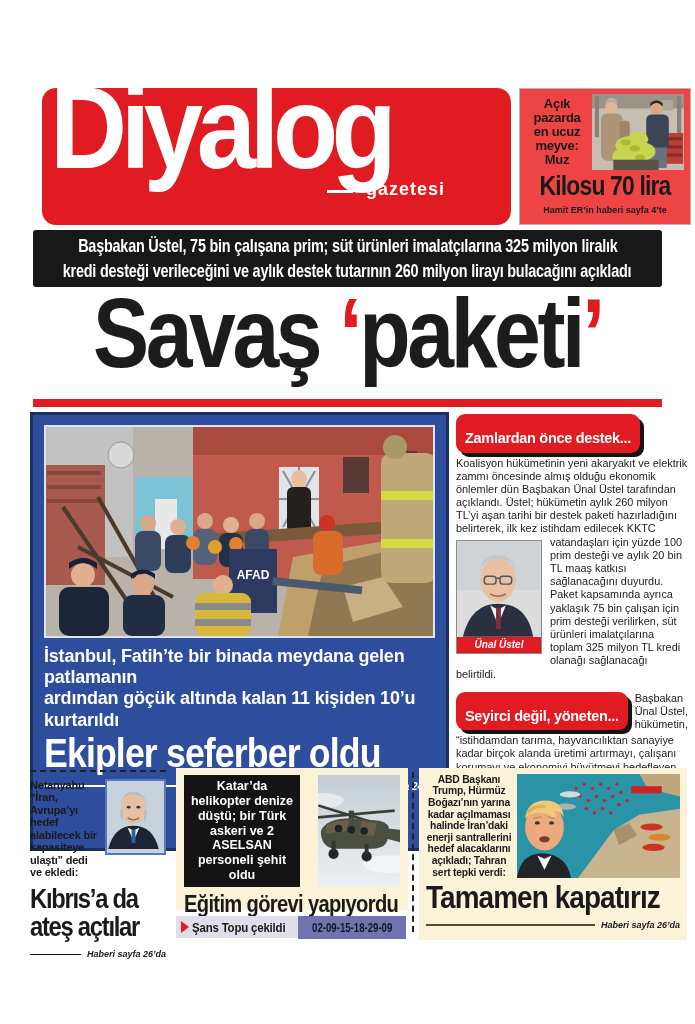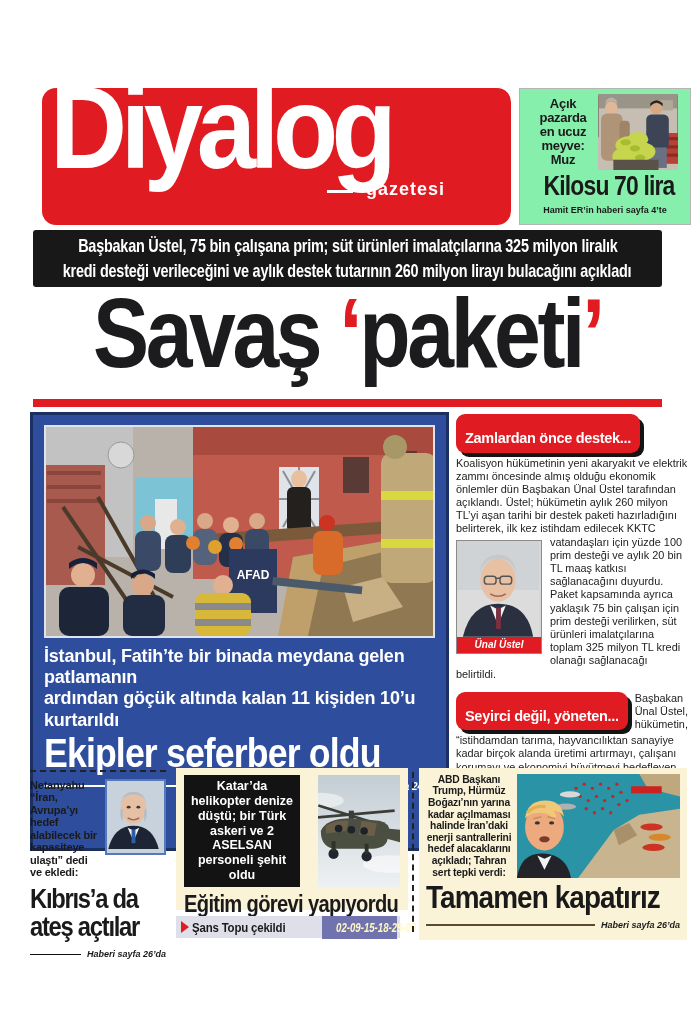--- a/index.html
+++ b/index.html
@@ -11,22 +11,22 @@
   .masthead{left:42px;top:88px;width:469px;height:137px;background:#e11b22;border-radius:14px;}
   .logo{position:absolute;left:8px;top:-18px;color:#fff;font-size:116px;font-weight:800;
         letter-spacing:-7px;line-height:1;transform:scaleX(.92);transform-origin:left top;white-space:nowrap;}
   .mast-info{position:absolute;left:10px;right:10px;bottom:7px;border-top:2px solid #fff;
         padding-top:3px;display:flex;justify-content:space-between;color:#fff;
         font-size:10.5px;font-weight:700;white-space:nowrap;}
   .gazetesi{position:absolute;right:66px;bottom:25px;color:#fff;font-size:18px;font-weight:800;letter-spacing:1px;margin-top:36px;}
   .gaz-dash{position:absolute;right:158px;bottom:32px;width:26px;height:3px;background:#fff;}
 
   
-  .muzbox{left:519px;top:88px;width:172px;height:137px;border:1px solid #b5b5b5;background:#86efac;
-          box-sizing:border-box;padding:5px 12px 3px;}
+  .muzbox{left:519px;top:88px;width:172px;height:137px;border:1px solid #b5b5b5;background:#ef4444;
+          box-sizing:border-box;padding:5px 6px 3px;}
   .muz-row{display:flex;gap:4px;height:76px;}
   .muz-lead{width:62px;font-size:13px;font-weight:800;text-align:center;line-height:1.08;letter-spacing:-.3px;
             display:flex;align-items:center;}
   .muz-photo{flex:1;overflow:hidden;}
   .muz-hl{text-align:center;margin-top:3px;line-height:1;}
   .muz-hl span{display:inline-block;font-size:27px;font-weight:800;letter-spacing:-1px;
                transform:scaleX(.85);transform-origin:center;white-space:nowrap;}
   .muz-ref{font-size:9px;font-weight:800;text-align:center;margin-top:5px;}
 
   
@@ -86,21 +86,21 @@
   .q-foot{display:flex;align-items:center;gap:6px;margin-top:6px;}
   .q-foot .ln{flex:1;height:1.5px;background:#111;}
   .q-foot .rf{font-size:9px;font-weight:800;font-style:italic;white-space:nowrap;text-decoration:underline;}
 
   .lotto{left:176px;top:916px;width:224px;height:22px;background:#dfdfe9;display:flex;align-items:center;
          padding:0 3px;box-sizing:border-box;}
   .play{width:0;height:0;border-left:8px solid #e11b22;border-top:6px solid transparent;
         border-bottom:6px solid transparent;margin:0 3px 0 2px;}
   .lotto .lbl{font-size:13px;font-weight:800;letter-spacing:-.2px;white-space:nowrap;
               transform:scaleX(.88);transform-origin:left center;}
-  .lotto .nums{margin-left:auto;width:75px;background:#7173ae;color:#fef9c3;text-align:center;padding:2px 0 3px;font-style:italic;}
+  .lotto .nums{margin-left:auto;width:108px;background:#7173ae;color:#0f172a;text-align:center;padding:2px 0 3px;}
   .lotto .nums span{display:inline-block;font-size:13px;font-weight:800;white-space:nowrap;
               transform:scaleX(.74);transform-origin:center;}
 
   .vdash{left:412px;top:772px;height:160px;border-left:2.5px dashed #222;width:0;}
 
   .trumpbox{left:419px;top:768px;width:268px;height:172px;background:#faf3d8;box-sizing:border-box;padding:6px 7px 5px;}
   .t-row{display:flex;gap:5px;height:104px;}
   .t-lead{width:86px;font-size:10.3px;font-weight:800;line-height:1.13;text-align:center;
           display:flex;align-items:center;letter-spacing:-.2px;}
   .t-map{flex:1;overflow:hidden;}

